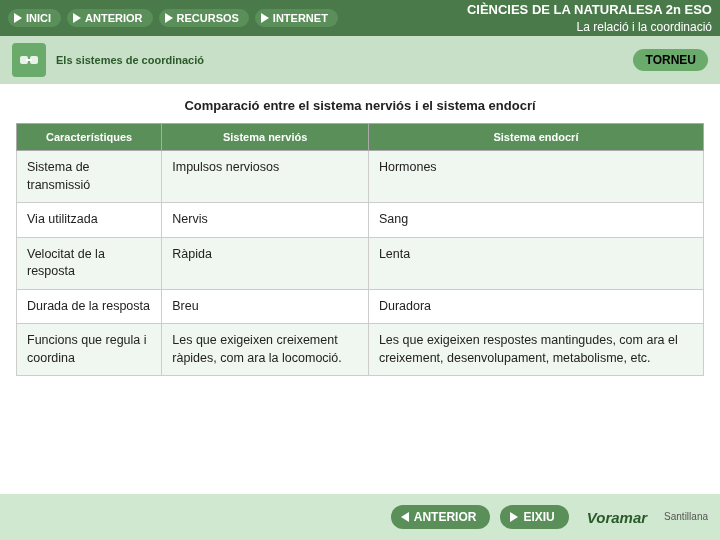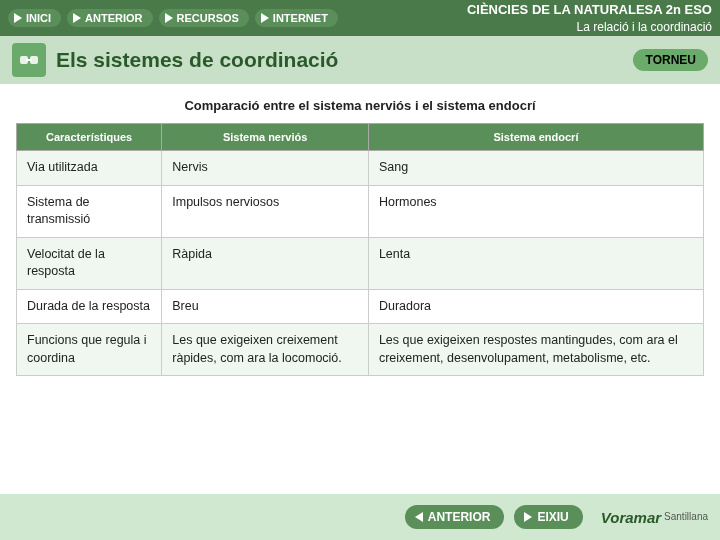--- a/index.html
+++ b/index.html
@@ -64,21 +64,21 @@
       height: 34px;
       background: #6aaa6a;
       border-radius: 4px;
       display: flex;
       align-items: center;
       justify-content: center;
       margin-right: 10px;
       font-size: 18px;
     }
     #page-header-title {
-      font-size: 21px;
+      font-size: 11px;
       font-weight: bold;
       color: #2a5a2a;
       flex: 1;
     }
     .torneu-btn {
       display: flex;
       align-items: center;
       background: #6aaa6a;
       color: #000000;
       border: none;
@@ -185,20 +185,21 @@
       font-size: 15px;
       font-weight: bold;
       color: #2a5a2a;
       font-style: italic;
     }
     .santillana-text {
       font-size: 10px;
       color: #555;
       display: block;
       margin-top: -2px;
+      margin-left: 14px;
     }
     .logo-block {
       text-align: right;
     }
   </style>
 </head>
 <body>
 
 <div id="topbar">
   <button class="nav-btn">
@@ -243,28 +244,28 @@
   <table id="comparison-table">
     <thead>
       <tr>
         <th>Característiques</th>
         <th>Sistema nerviós</th>
         <th>Sistema endocrí</th>
       </tr>
     </thead>
     <tbody id="table-body">
     <tr>
+          <td>Sistema de transmissió</td>
+          <td>Impulsos nerviosos</td>
+          <td>Hormones</td>
+        </tr>
+        <tr>
           <td>Via utilitzada</td>
           <td>Nervis</td>
           <td>Sang</td>
-        </tr>
-        <tr>
-          <td>Sistema de transmissió</td>
-          <td>Impulsos nerviosos</td>
-          <td>Hormones</td>
         </tr>
         <tr>
           <td>Velocitat de la resposta</td>
           <td>Ràpida</td>
           <td>Lenta</td>
         </tr>
         <tr>
           <td>Durada de la resposta</td>
           <td>Breu</td>
           <td>Duradora</td>

